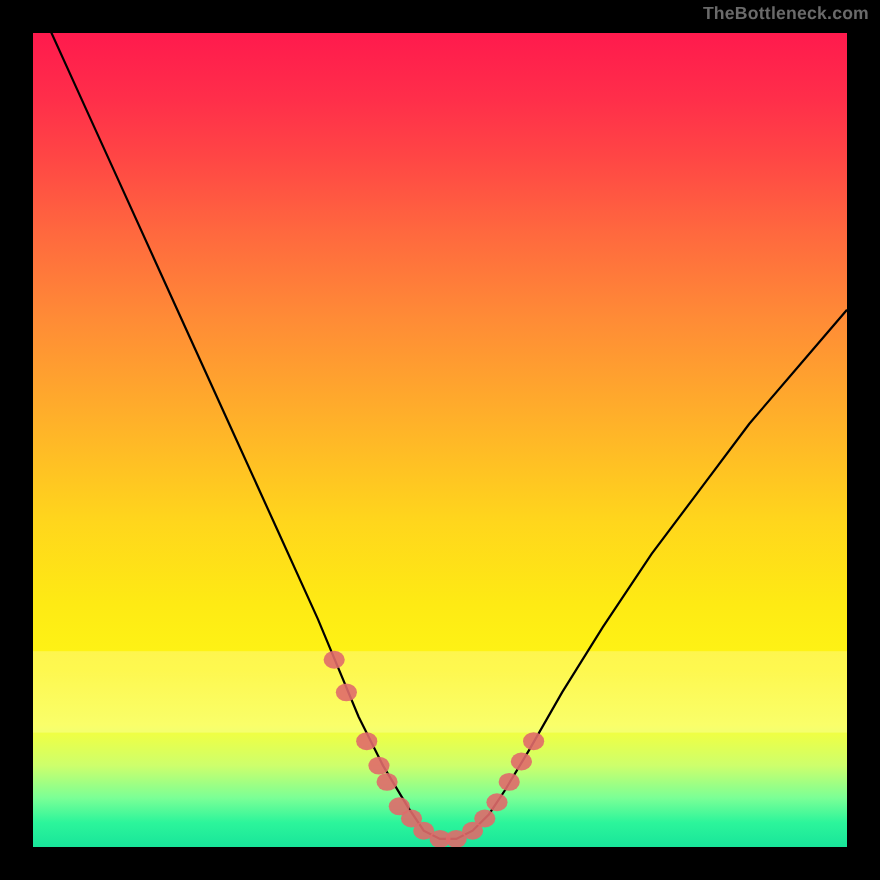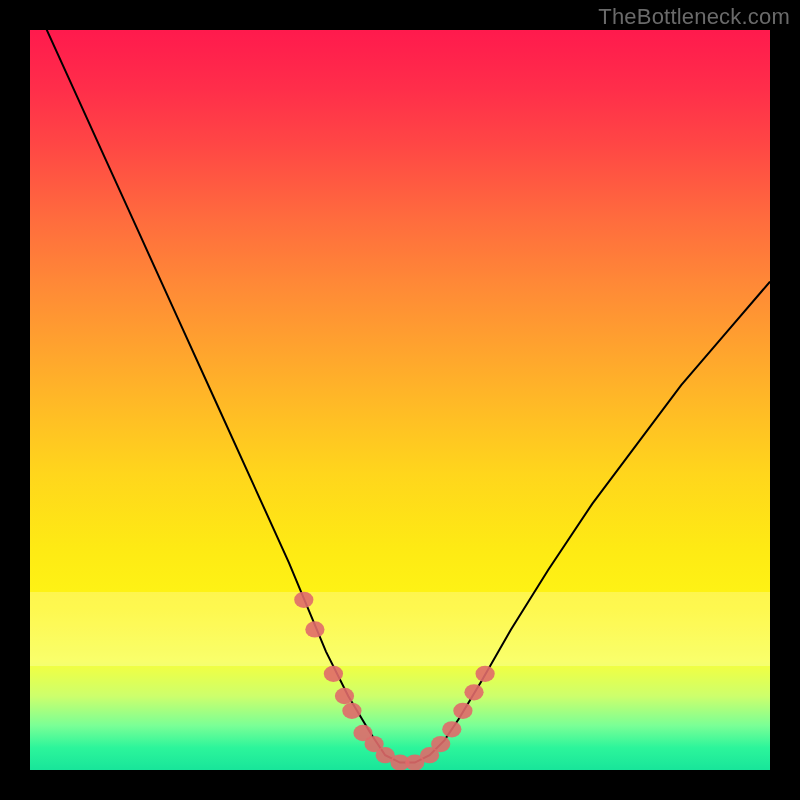--- a/index.html
+++ b/index.html
@@ -59,23 +59,23 @@
     position: absolute;
     inset: 0;
     width: 100%;
     height: 100%;
   }
   .watermark {
     position: absolute;
     top: 4px;
     right: 10px;
     color: #6a6a6a;
-    font-size: 22px;
+    font-size: 16px;
     letter-spacing: 0.2px;
-    font-weight: 400;
+    font-weight: 700;
   }
 </style>
 </head>
 <body>
 
 <div class="frame">
   <div class="plot-area">
     <div class="gradient-bg"></div>
     <div class="pale-band band1"></div>
     <svg class="curve" viewBox="0 0 100 100" preserveAspectRatio="none">

